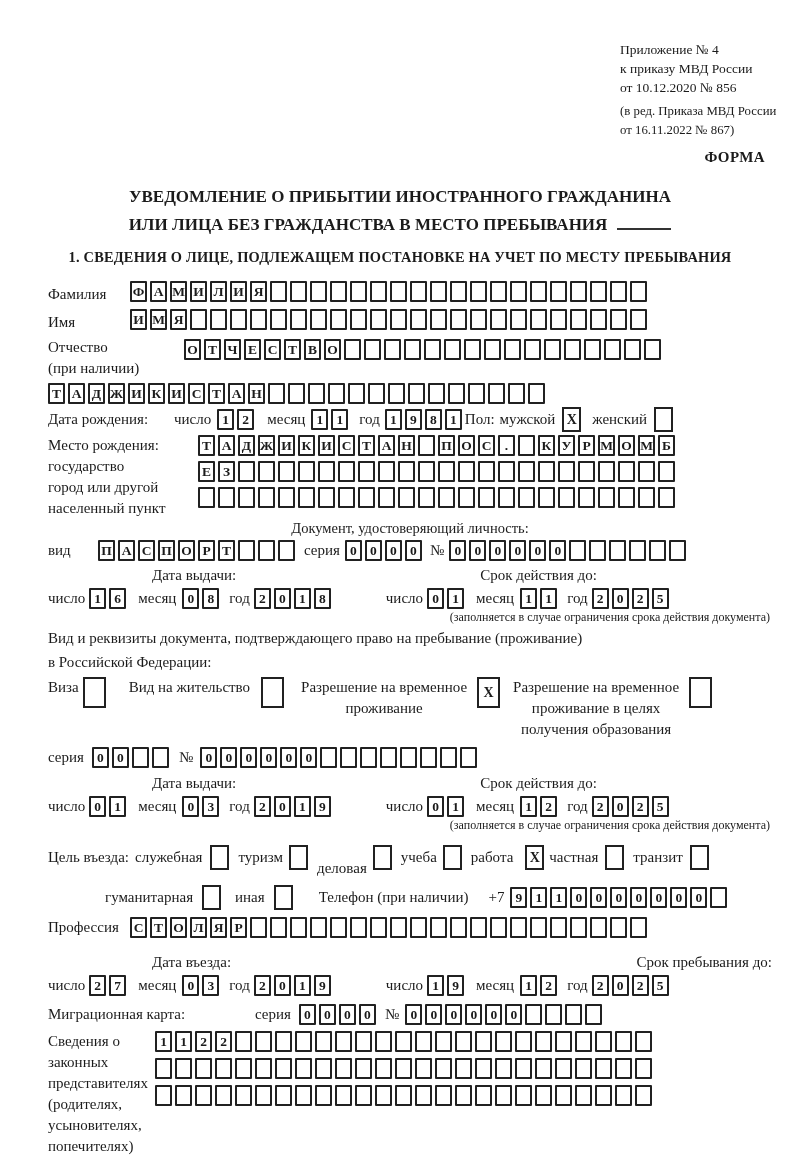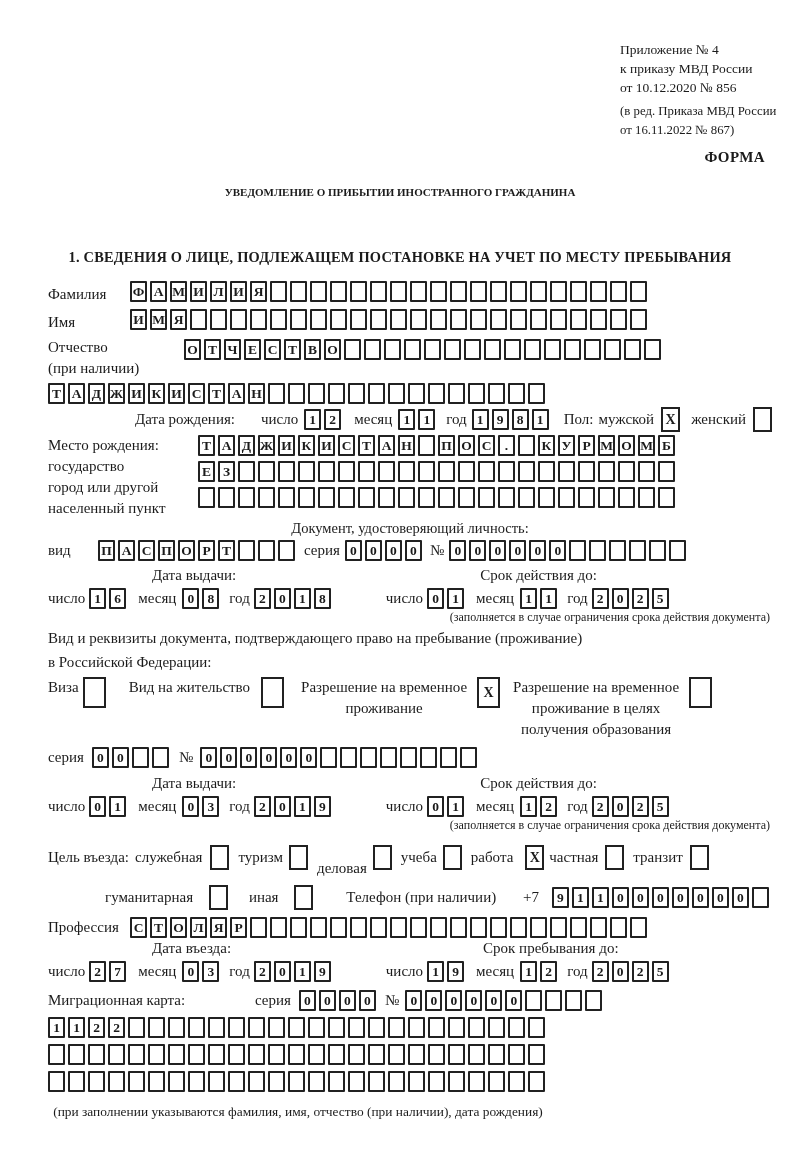--- a/index.html
+++ b/index.html
@@ -6,21 +6,21 @@
   html,body { background:#ffffff; }
   body {
     width:800px; height:1163px; position:relative;
     font-family:"Liberation Serif", serif; color:#1b1b1b;
     overflow:hidden;
   }
   .annex { position:absolute; left:620px; top:40px; font-size:13.5px; line-height:1.42; }
   .annex .small { font-size:12.8px; }
   .annex .gap { height:5px; }
   .form-label { position:absolute; top:149px; right:35px; font-weight:bold; font-size:15px; letter-spacing:.4px; }
-  .doc-title { position:absolute; top:183px; left:0; width:100%; text-align:center; font-weight:bold; font-size:11px; line-height:1.65; }
+  .doc-title { position:absolute; top:183px; left:0; width:100%; text-align:center; font-weight:bold; font-size:17px; line-height:1.65; }
   .blank-line { display:inline-block; width:54px; border-bottom:2px solid #333; height:14px; margin-left:10px; }
   .sec-head { position:absolute; top:249px; left:0; width:100%; text-align:center; font-weight:bold; font-size:14.4px; letter-spacing:.2px; }
   .form-body { position:absolute; top:281px; left:48px; width:724px; }
   .lbl { font-size:15px; line-height:21px; }
   .row { display:flex; align-items:flex-start; }
   .cells { display:flex; flex:none; }
   .cell {
     width:17px; height:21px; border:2px solid #212121; margin-right:3px; flex:none;
     display:flex; align-items:center; justify-content:center;
     font-weight:700; font-size:13.5px; border-radius:1px;
@@ -49,20 +49,21 @@
     <div>от 10.12.2020 № 856</div>
     <div class="gap"></div>
     <div class="small">(в ред. Приказа МВД России</div>
     <div class="small">от 16.11.2022 № 867)</div>
   </div>
 
   <div class="form-label">ФОРМА</div>
 
   <div class="doc-title">
     <div>УВЕДОМЛЕНИЕ О ПРИБЫТИИ ИНОСТРАННОГО ГРАЖДАНИНА</div>
+    <div><span>ИЛИ ЛИЦА БЕЗ ГРАЖДАНСТВА В МЕСТО ПРЕБЫВАНИЯ</span><span class="blank-line"></span></div>
   </div>
 
   <div class="sec-head">1. СВЕДЕНИЯ О ЛИЦЕ, ПОДЛЕЖАЩЕМ ПОСТАНОВКЕ НА УЧЕТ ПО МЕСТУ ПРЕБЫВАНИЯ</div>
 
   <div class="form-body">
 
     <div class="row mb4">
       <span class="lbl" style="width:82px;padding-top:3px;">Фамилия</span>
       <span class="cells">
           <span class="cell">Ф</span>
@@ -182,40 +183,40 @@
           <span class="cell"></span>
           <span class="cell"></span>
           <span class="cell"></span>
           <span class="cell"></span>
           <span class="cell"></span>
           <span class="cell"></span>
           <span class="cell"></span>
         </span>
     </div>
 
-    <div class="row" style="align-items:center;margin-bottom:3px;justify-content:flex-end;">
+    <div class="row" style="align-items:center;margin-bottom:3px;">
       <span class="lbl" style="width:112px;">Дата рождения:</span>
       <span class="lbl" style="margin-left:14px;margin-right:6px;">число</span>
       <span class="cells">
           <span class="cell">1</span>
           <span class="cell">2</span>
         </span>
       <span class="lbl" style="margin-left:10px;margin-right:6px;">месяц</span>
       <span class="cells">
           <span class="cell">1</span>
           <span class="cell">1</span>
         </span>
       <span class="lbl" style="margin-left:8px;margin-right:5px;">год</span>
       <span class="cells">
           <span class="cell">1</span>
           <span class="cell">9</span>
           <span class="cell">8</span>
           <span class="cell">1</span>
         </span>
-      <span class="lbl" style="margin-left:12px;">Пол:</span>
+      <span class="lbl" style="">Пол:</span>
       <span class="lbl" style="margin-left:5px;margin-right:7px;">мужской</span>
       <span class="cbox">X</span>
       <span class="lbl" style="margin-left:11px;margin-right:7px;">женский</span>
       <span class="cbox"></span>
     </div>
 
     <div class="row" style="margin-bottom:1px;">
       <span class="stack" style="width:150px;">
         <span class="lbl">Место рождения:</span>
         <span class="lbl">государство</span>
@@ -491,21 +492,21 @@
       <span class="lbl" style="margin-left:9px;margin-right:6px;">учеба</span>
       <span class="cbox"></span>
       <span class="lbl" style="margin-left:9px;margin-right:12px;">работа</span>
       <span class="cbox">X</span>
       <span class="lbl" style="margin-left:5px;margin-right:7px;">частная</span>
       <span class="cbox"></span>
       <span class="lbl" style="margin-left:9px;margin-right:7px;">транзит</span>
       <span class="cbox"></span>
     </div>
 
-    <div class="row" style="align-items:center;margin-top:6px;justify-content:space-between;">
+    <div class="row" style="align-items:center;margin-top:6px;">
       <span class="lbl" style="margin-left:57px;margin-right:9px;">гуманитарная</span>
       <span class="cbox"></span>
       <span class="lbl" style="margin-left:14px;margin-right:9px;">иная</span>
       <span class="cbox"></span>
       <span class="lbl" style="margin-left:26px;">Телефон (при наличии)</span>
       <span class="lbl" style="margin-left:20px;margin-right:6px;">+7</span>
       <span class="cells">
           <span class="cell">9</span>
           <span class="cell">1</span>
           <span class="cell">1</span>
@@ -545,21 +546,21 @@
           <span class="cell"></span>
           <span class="cell"></span>
           <span class="cell"></span>
           <span class="cell"></span>
           <span class="cell"></span>
           <span class="cell"></span>
           <span class="cell"></span>
         </span>
     </div>
 
-    <div class="row" style="margin-top:0;">
+    <div class="row" style="margin-top:14px;justify-content:space-between;">
       <span class="lbl" style="margin-left:104px;">Дата въезда:</span>
       <span class="lbl" style="margin-left:252px;">Срок пребывания до:</span>
     </div>
 
     <div class="row" style="align-items:center;margin-top:2px;">
       <span class="lbl" style="margin-right:4px;">число</span>
       <span class="cells">
           <span class="cell">2</span>
           <span class="cell">7</span>
         </span>
@@ -612,20 +613,28 @@
           <span class="cell">0</span>
           <span class="cell">0</span>
           <span class="cell"></span>
           <span class="cell"></span>
           <span class="cell"></span>
           <span class="cell"></span>
         </span>
     </div>
 
     <div class="row" style="margin-top:6px;">
+      <span class="stack" style="width:107px;line-height:21.5px;">
+        <span class="lbl">Сведения о</span>
+        <span class="lbl">законных</span>
+        <span class="lbl">представителях</span>
+        <span class="lbl">(родителях,</span>
+        <span class="lbl">усыновителях,</span>
+        <span class="lbl">попечителях)</span>
+      </span>
       <span class="stack">
         <span class="cells" style="margin-bottom:6px;">
             <span class="cell">1</span>
             <span class="cell">1</span>
             <span class="cell">2</span>
             <span class="cell">2</span>
             <span class="cell"></span>
             <span class="cell"></span>
             <span class="cell"></span>
             <span class="cell"></span>
@@ -694,18 +703,17 @@
             <span class="cell"></span>
             <span class="cell"></span>
             <span class="cell"></span>
             <span class="cell"></span>
             <span class="cell"></span>
             <span class="cell"></span>
             <span class="cell"></span>
             <span class="cell"></span>
             <span class="cell"></span>
           </span>
-        <span class="note center" style="margin-top:12px;font-size:13.4px;">(при заполнении указываются фамилия, имя, отчество (при наличии), дата рождения)</span>
       </span>
     </div>
 
   </div>
 </div>
 
 </body></html>

